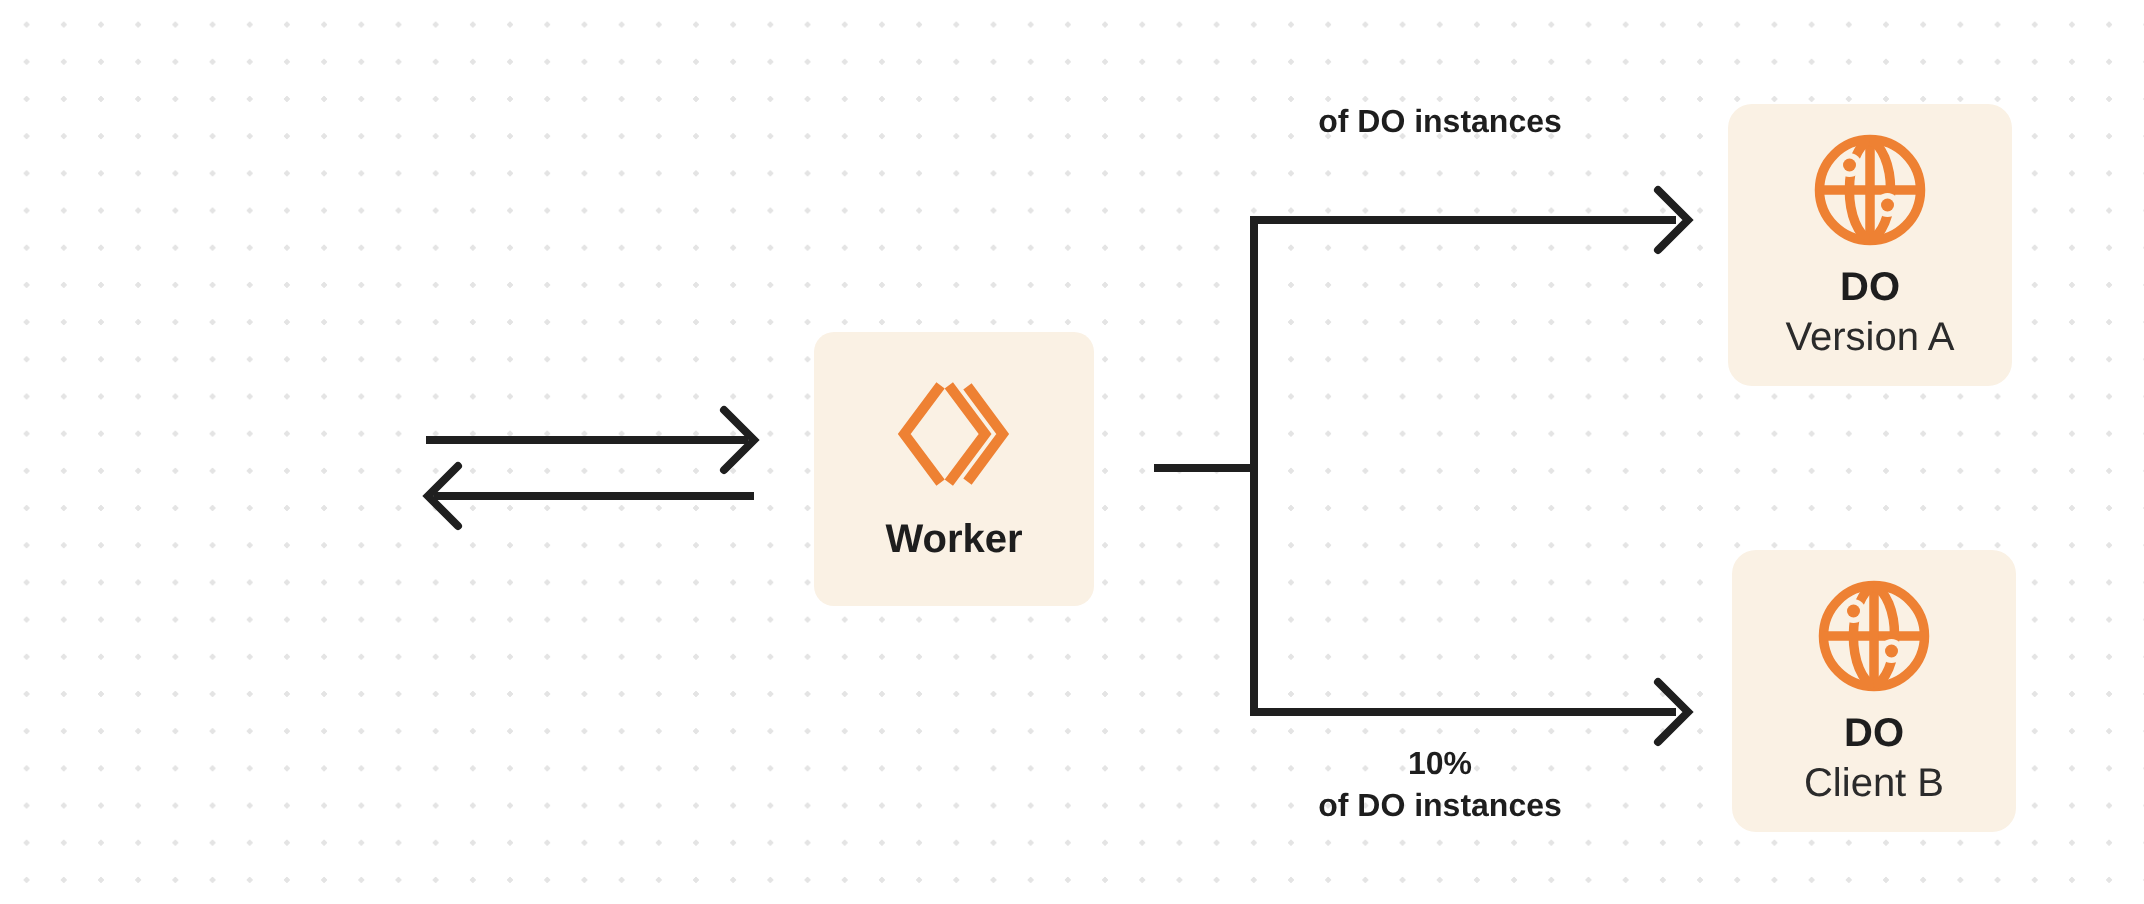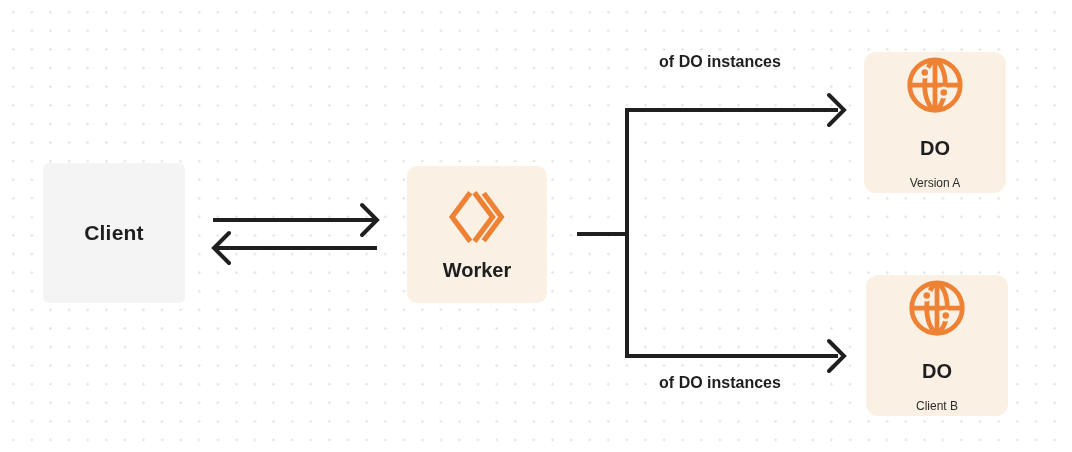--- a/index.html
+++ b/index.html
@@ -32,25 +32,25 @@
   .node-label{font-weight:700;color:var(--text-dark);}
 
   .client{left:43px;top:163px;width:142px;height:140px;background:var(--node-gray);border-radius:6px;}
   .client .node-label{font-size:21px;letter-spacing:.2px;}
 
   .worker{left:407px;top:166px;width:140px;height:137px;background:var(--node-cream);border-radius:10px;gap:13px;}
   .worker .node-label{font-size:20px;}
   .icon-workers{width:58px;height:58px;}
   .icon-workers polyline{fill:none;stroke:var(--accent-orange);stroke-width:5;stroke-linecap:butt;stroke-linejoin:miter;}
 
-  .do-node{width:142px;height:141px;background:var(--node-cream);border-radius:12px;gap:16px;}
+  .do-node{width:142px;height:141px;background:var(--node-cream);border-radius:12px;gap:2px;}
   .do-a{left:864px;top:52px;}
   .do-b{left:866px;top:275px;}
   .do-title{font-weight:700;font-size:20px;color:var(--text-dark);margin-top:6px;}
-  .do-sub{font-weight:400;font-size:12px;color:var(--text-sub);}
+  .do-sub{font-weight:400;font-size:20px;color:var(--text-sub);}
   .icon-globe{width:60px;height:60px;flex:none;}
   .icon-globe .stroke{fill:none;stroke:var(--accent-orange);stroke-width:3.8;}
   .icon-globe .halo{fill:var(--node-cream);}
   .icon-globe .dot{fill:var(--accent-orange);}
 
   .branch-label{position:absolute;width:240px;text-align:center;font-weight:700;font-size:16px;line-height:21px;color:var(--text-dark);}
   .branch-label-top{left:600px;top:51px;}
   .branch-label-bottom{left:600px;top:372px;}
 </style>
 </head>
@@ -71,23 +71,20 @@
     </g>
 
     <g>
       <path class="shaft" d="M577 234 H629"></path>
       <polyline class="shaft" points="838,110 627,110 627,356 838,356"></polyline>
       <polyline class="head" points="829,95 844,110 829,125"></polyline>
       <polyline class="head" points="829,341 844,356 829,371"></polyline>
     </g>
   </svg>
 
-  <div class="node client">
-    <span class="node-label">Client</span>
-  </div>
 
   <div class="node worker">
     <svg class="icon-workers" viewBox="0 0 56 56" aria-hidden="true">
       <polyline points="21.5,4.5 4,28 21.5,51.5"></polyline>
       <polyline points="25.5,4.5 43,28 25.5,51.5"></polyline>
       <polyline points="34.5,5 51.5,28 34.5,51"></polyline>
     </svg>
     <span class="node-label">Worker</span>
   </div>
 
@@ -120,16 +117,17 @@
       <circle class="dot" cx="31" cy="30" r="2.6"></circle>
     </svg>
     <span class="do-title">DO</span>
     <span class="do-sub">Client B</span>
   </div>
 
   <div class="branch-label branch-label-top">
     <div>of DO instances</div>
   </div>
   <div class="branch-label branch-label-bottom">
+    <div>10%</div>
     <div>of DO instances</div>
   </div>
 
 </div>
 
 </body></html>

